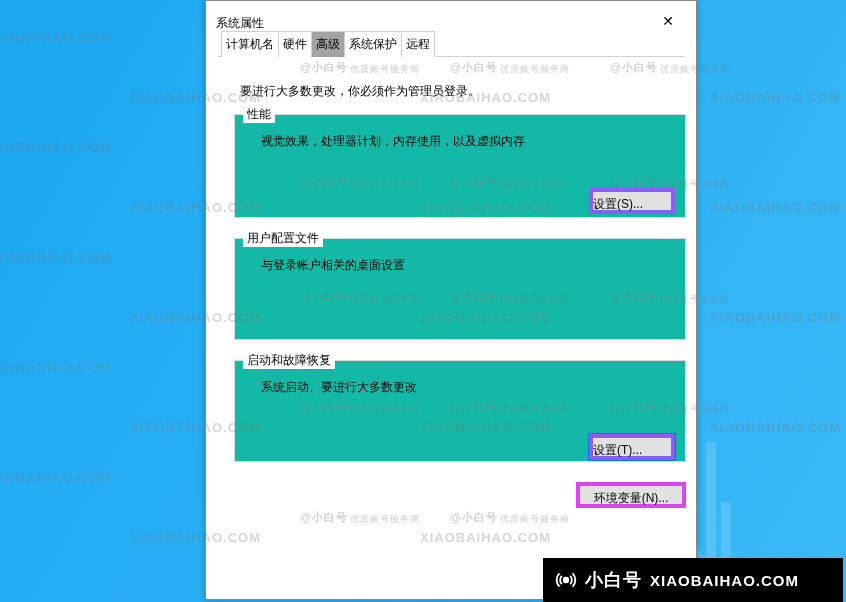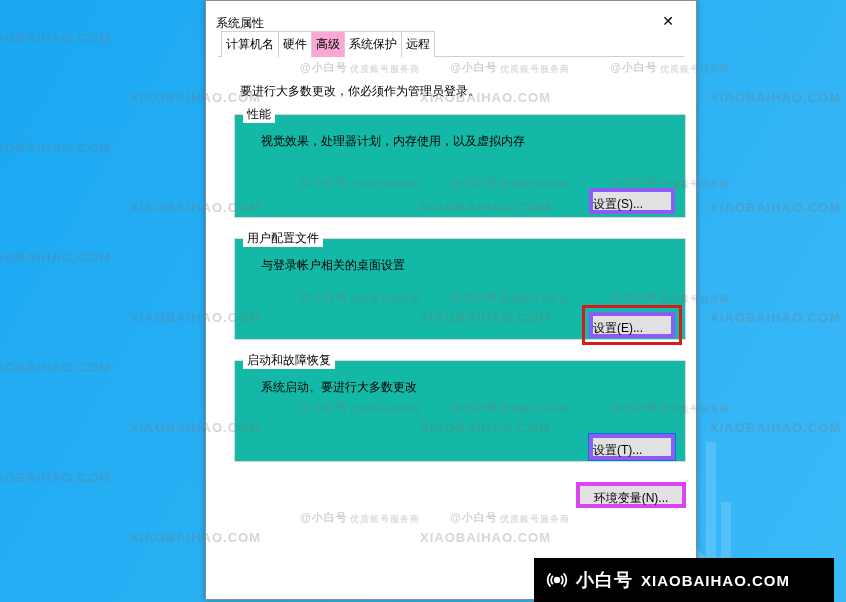--- a/index.html
+++ b/index.html
@@ -55,21 +55,21 @@
     .tabs-row::after {
       content: ""; position: absolute; left: 12px; right: 12px; bottom: 0;
       border-bottom: 1px solid #d0d0d0;
     }
     .tab {
       padding: 4px 4px 4px; border: 1px solid #d0d0d0; border-bottom: none;
       background: #fff; margin-right: -1px; font-size: 12px; color: #000;
       position: relative; z-index: 1;
     }
     .tab.selected {
-      background: #f9a8d4; z-index: 2; border-bottom: 1px solid #fff;
+      background: #a3a3a3; z-index: 2; border-bottom: 1px solid #fff;
       margin-bottom: -1px;
     }
     .content {
       flex: 1; padding: 16px 10px 12px 28px; position: relative;
     }
     .intro { margin: 10px 0 14px 6px; color: #000; }
     .group {
       border: 1px solid #d9d9d9; padding: 8px 10px 12px 10px;
       margin-bottom: 20px; position: relative; background: #14b8a6;
     }
@@ -100,21 +100,21 @@
       justify-content: flex-end; padding: 0 20px; gap: 8px;
     }
     .footer .btn {
       width: 78px; height: 26px; background: #e1e1e1;
       border: 1px solid #adadad; font-size: 12px; text-align: center;
       line-height: 24px;
     }
     .footer .btn.cut { width: 42px; text-align: left; padding-left: 8px; overflow: hidden; }
 
     .brand-badge {
-      position: absolute; right: 12px; bottom: 0; height: 44px; width: 300px;
+      position: absolute; right: 3px; bottom: 0; height: 44px; width: 300px;
       background: #000; color: #fff; display: flex; align-items: center;
       padding: 0 8px 0 12px; font-weight: 600;
     }
     .brand-icon { width: 22px; height: 22px; margin-right: 8px; display: inline-block; }
     .brand-cn { font-size: 18px; letter-spacing: 1px; }
     .brand-en { font-size: 15px; letter-spacing: 1px; margin-left: 8px; }
   </style>
 </head>
 <body>
 
@@ -147,21 +147,20 @@
 
     <div class="group g1">
       <span class="group-title">性能</span>
       <div class="group-desc">视觉效果，处理器计划，内存使用，以及虚拟内存</div>
       <div class="group-btn">设置(S)...</div>
     </div>
 
     <div class="group g2 highlight-red">
       <span class="group-title">用户配置文件</span>
       <div class="group-desc">与登录帐户相关的桌面设置</div>
-      <div class="group-btn">设置(E)...</div>
     </div>
 
     <div class="group g3 highlight-blue">
       <span class="group-title">启动和故障恢复</span>
       <div class="group-desc">系统启动、要进行大多数更改</div>
       <div class="group-btn">设置(T)...</div>
     </div>
 
     <div class="env-row">
       <div class="env-btn">环境变量(N)...</div>

